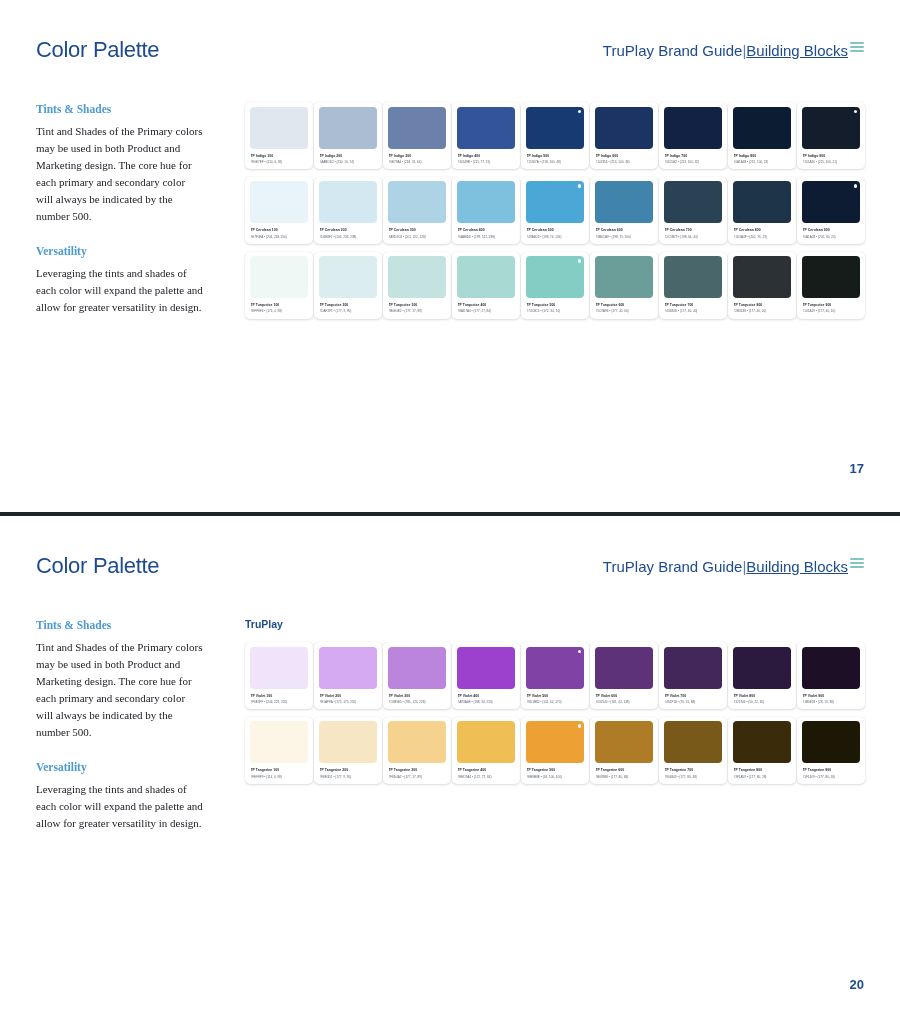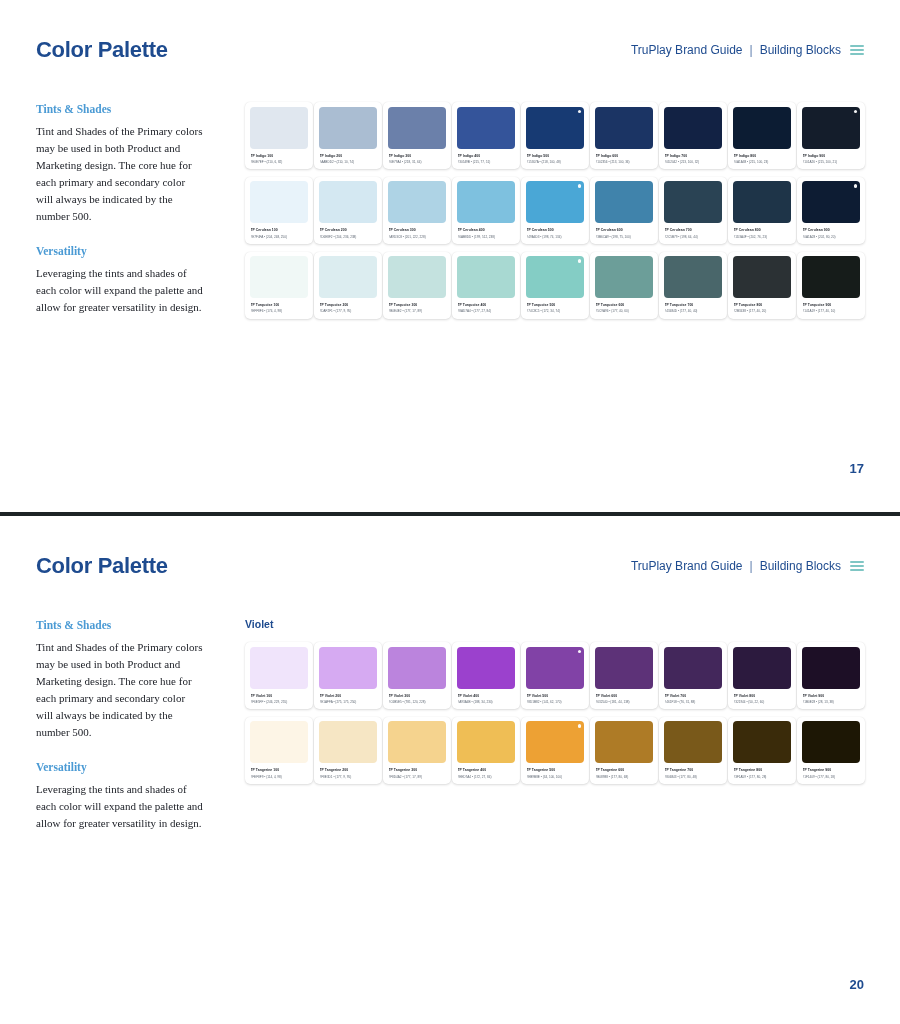--- a/index.html
+++ b/index.html
@@ -27,34 +27,33 @@
   .pg-header {
     position: absolute;
     left: 36px; right: 36px; top: 30px;
     height: 40px;
     display: flex;
     align-items: center;
     justify-content: space-between;
   }
   .pg-title {
     font-size: 22px;
-    font-weight: bold;
+    font-weight: normal;
     color: #1e4b8f;
     letter-spacing: -0.3px;
   }
   .pg-meta {
     display: flex;
-    align-items: center;
-    gap: 7px;
-    font-size: 12px;
+    align-items: flex-start;
+    font-size: 15px;
     color: #1e4b8f;
     white-space: nowrap;
   }
   .pg-meta .sep { color: #5f7fae; }
-  .pg-meta .crumb2 { color: #1e4b8f; }
+  .pg-meta .crumb2 { color: #1e4b8f; text-decoration: underline; }
   .burger {
     display: inline-flex;
     flex-direction: column;
     justify-content: space-between;
     width: 14px;
     height: 10px;
     margin-left: 2px;
   }
   .burger i { display: block; height: 2px; background: #7fc6c4; border-radius: 1px; }
 
@@ -414,21 +413,21 @@
         <div class="side-h">Tints &amp; Shades</div>
         <div class="side-p">Tint and Shades of the Primary colors may be used in both Product and Marketing design. The core hue for each primary and secondary color will always be indicated by the number 500.</div>
       </div>
       <div class="side-block">
         <div class="side-h">Versatility</div>
         <div class="side-p">Leveraging the tints and shades of each color will expand the palette and allow for greater versatility in design.</div>
       </div>
     </div>
 
     <div class="main">
-      <div class="group-title">Violet</div>
+      <div class="group-title">TruPlay</div>
       <div class="row">
           <div class="card">
             <div class="chip" style="background: rgb(240, 228, 251);"></div>
             <div class="meta">
               <div class="nm">TP Violet 100</div>
               <div class="vl">#F6E5FF  •  (246, 229, 255)</div>
             </div>
           </div>
           <div class="card">
             <div class="chip" style="background: rgb(214, 170, 242);"></div>

